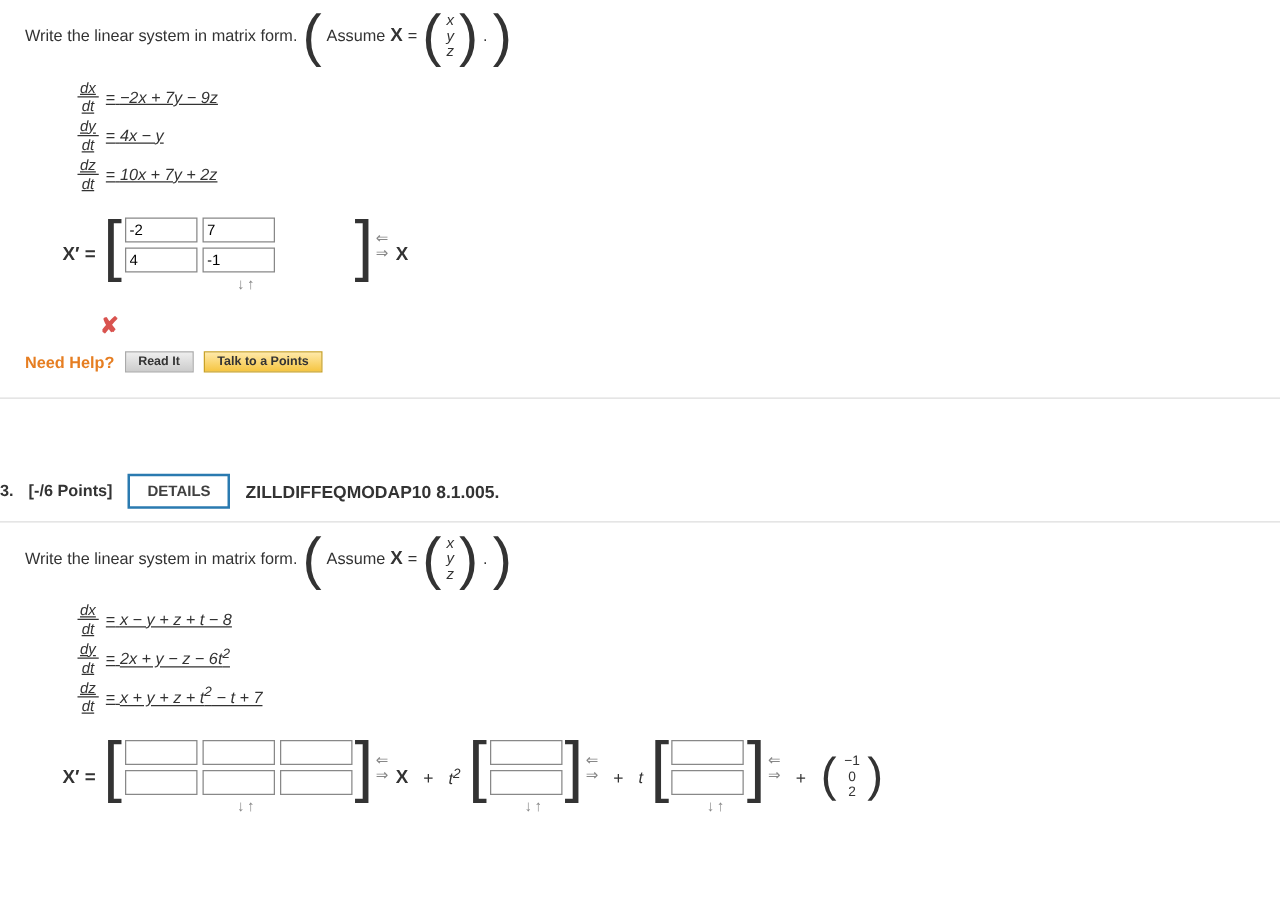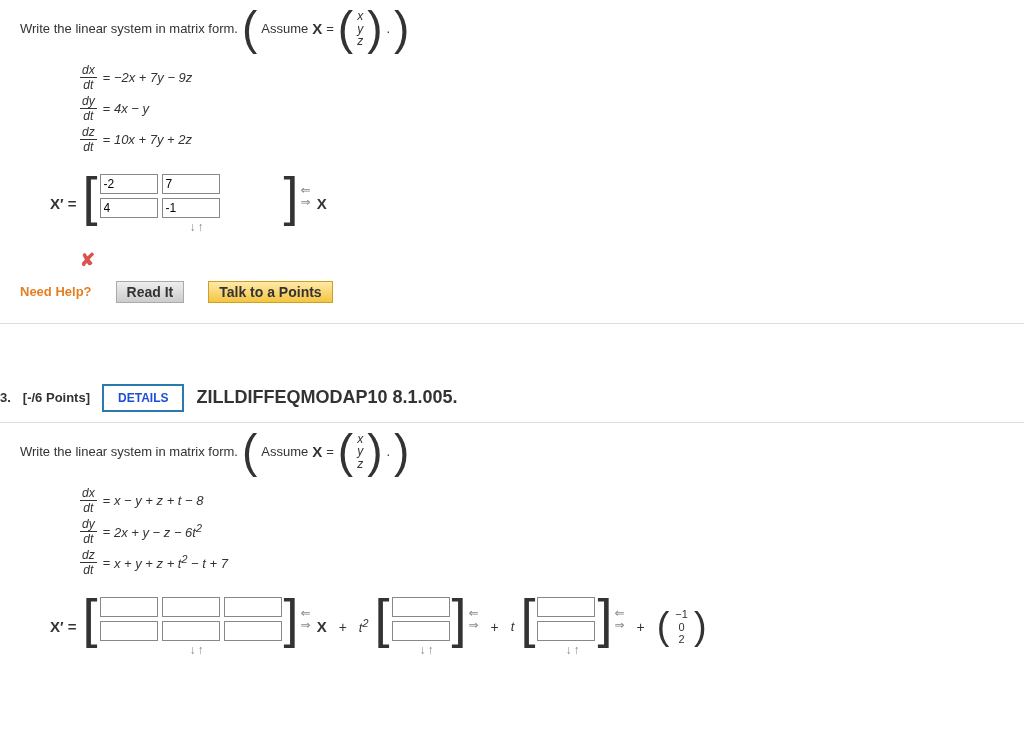--- a/index.html
+++ b/index.html
@@ -29,22 +29,23 @@
   }
   .sub-paren-content {
     display: flex;
     flex-direction: column;
     align-items: center;
     font-style: italic;
     font-size: 12px;
     line-height: 1.05;
   }
   .equations {
-    margin-left: 60px;
+    margin-left: 42px;
     margin-bottom: 20px;
+    text-decoration: underline;
   }
   .eq-row {
     display: flex;
     align-items: center;
     margin: 2px 0;
   }
   .frac {
     display: inline-flex;
     flex-direction: column;
     align-items: center;
@@ -103,29 +104,29 @@
   .wrong-x {
     color: #d9534f;
     font-weight: bold;
     font-size: 18px;
     margin-left: 60px;
     margin-bottom: 8px;
   }
   .need-help {
     display: flex;
     align-items: center;
-    gap: 24px;
+    gap: 8px;
     margin-top: 10px;
   }
   .need-help-label {
     color: #e67e22;
     font-weight: bold;
   }
   .help-btn {
-    font-size: 14px;
+    font-size: 10px;
     padding: 2px 10px;
     border: 1px solid #aaa;
     background: linear-gradient(#eee, #ccc);
     font-weight: bold;
     color: #333;
     cursor: pointer;
   }
   .help-btn.tutor {
     background: linear-gradient(#ffe9a8, #f5c542);
     border-color: #c9a227;
@@ -134,28 +135,28 @@
     display: flex;
     align-items: center;
     gap: 12px;
     padding: 10px 0 10px 0;
     border-bottom: 1px solid #ddd;
     margin-top: 50px;
   }
   .q-points { font-weight: bold; font-size: 13px; }
   .details-btn {
     border: 2px solid #2a7ab0;
-    color: #1d4ed8;
+    color: #404040;
     background: #fff;
     padding: 5px 14px;
     font-size: 12px;
     font-weight: bold;
     cursor: pointer;
   }
-  .q-ref { font-weight: bold; font-size: 18px; color: #333; }
+  .q-ref { font-weight: bold; font-size: 14px; color: #333; }
   .vec-paren {
     font-size: 38px;
     font-weight: 100;
     line-height: 0.8;
   }
   .small-vec {
     display: flex;
     flex-direction: column;
     align-items: center;
     font-size: 11px;

